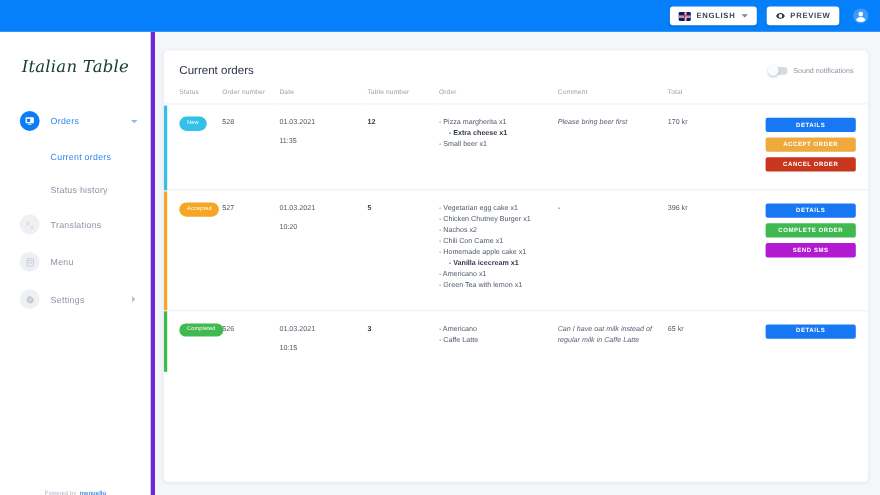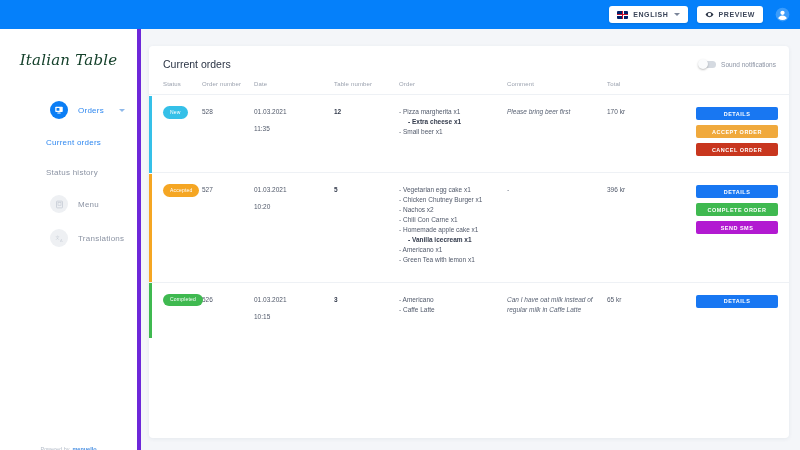--- a/index.html
+++ b/index.html
@@ -66,21 +66,21 @@
   }
   .logo {
     margin-top: 22px; text-align: center;
     font-family: "DejaVu Serif", serif;
     font-style: italic; font-size: 15px; color: #14402a;
     letter-spacing: .2px;
   }
   .nav { margin-top: 24px; flex: 1; }
   .nav-row {
     display: flex; align-items: center;
-    height: 34px; padding-left: 18px; gap: 10px; cursor: pointer; margin-left: 32px;
+    height: 34px; padding-left: 18px; gap: 10px; cursor: pointer;
   }
   .nav-ic {
     width: 18px; height: 18px; border-radius: 50%;
     background: #eef0f3; flex: none;
     display: flex; align-items: center; justify-content: center;
   }
   .nav-ic.active { background: #0b7ef5; }
   .nav-ic svg { display: block; }
   .nav-txt { font-size: 8px; color: #8b93a3; letter-spacing: .25px; }
   .nav-txt.active { color: #2f88f0; }
@@ -227,37 +227,47 @@
     </div>
 
     <div class="nav-sub">
       <span class="nav-txt">Status history</span>
     </div>
 
 
     <div class="nav-row">
       <span class="nav-ic">
         <svg width="9" height="9" viewBox="0 0 24 24">
+          <text x="1" y="13" font-size="11" fill="#c3c9d3" font-family="DejaVu Sans, sans-serif">文</text>
+          <text x="13" y="21" font-size="10" fill="#c3c9d3" font-family="DejaVu Sans, sans-serif">A</text>
+        </svg>
+      </span>
+      <span class="nav-txt">Translations</span>
+    </div>
+
+    <div class="nav-row">
+      <span class="nav-ic">
+        <svg width="9" height="9" viewBox="0 0 24 24">
           <rect x="4" y="3" width="16" height="18" rx="2" stroke="#c3c9d3" stroke-width="2" fill="none"></rect>
           <rect x="8" y="7" width="8" height="7" stroke="#c3c9d3" stroke-width="1.6" fill="none"></rect>
         </svg>
       </span>
       <span class="nav-txt">Menu</span>
     </div>
 
     <div class="nav-row">
       <span class="nav-ic">
         <svg width="9" height="9" viewBox="0 0 24 24">
-          <text x="1" y="13" font-size="11" fill="#c3c9d3" font-family="DejaVu Sans, sans-serif">文</text>
-          <text x="13" y="21" font-size="10" fill="#c3c9d3" font-family="DejaVu Sans, sans-serif">A</text>
+          <path fill="#c3c9d3" d="M12 8.2a3.8 3.8 0 1 0 0 7.6 3.8 3.8 0 0 0 0-7.6zm9 3.8l-2-1.3.4-2.3-2-2-2.3.5L13.8 3h-3.6L8.9 5l-2.3-.5-2 2L5 8.7 3 10v3.8L5 15l-.4 2.3 2 2 2.3-.5L10.2 21h3.6l1.3-2 2.3.5 2-2-.4-2.3 2-1.3z"></path>
+          <circle cx="12" cy="12" r="2.6" fill="#eef0f3"></circle>
         </svg>
       </span>
-      <span class="nav-txt">Translations</span>
-    </div>
-
+      <span class="nav-txt">Settings</span>
+      <span class="chev-r"></span>
+    </div>
 
   </div>
 
   <div class="powered">
     <span>Powered by</span>
     <b>menuello</b>
   </div>
 </div>
 
 <div class="main">

